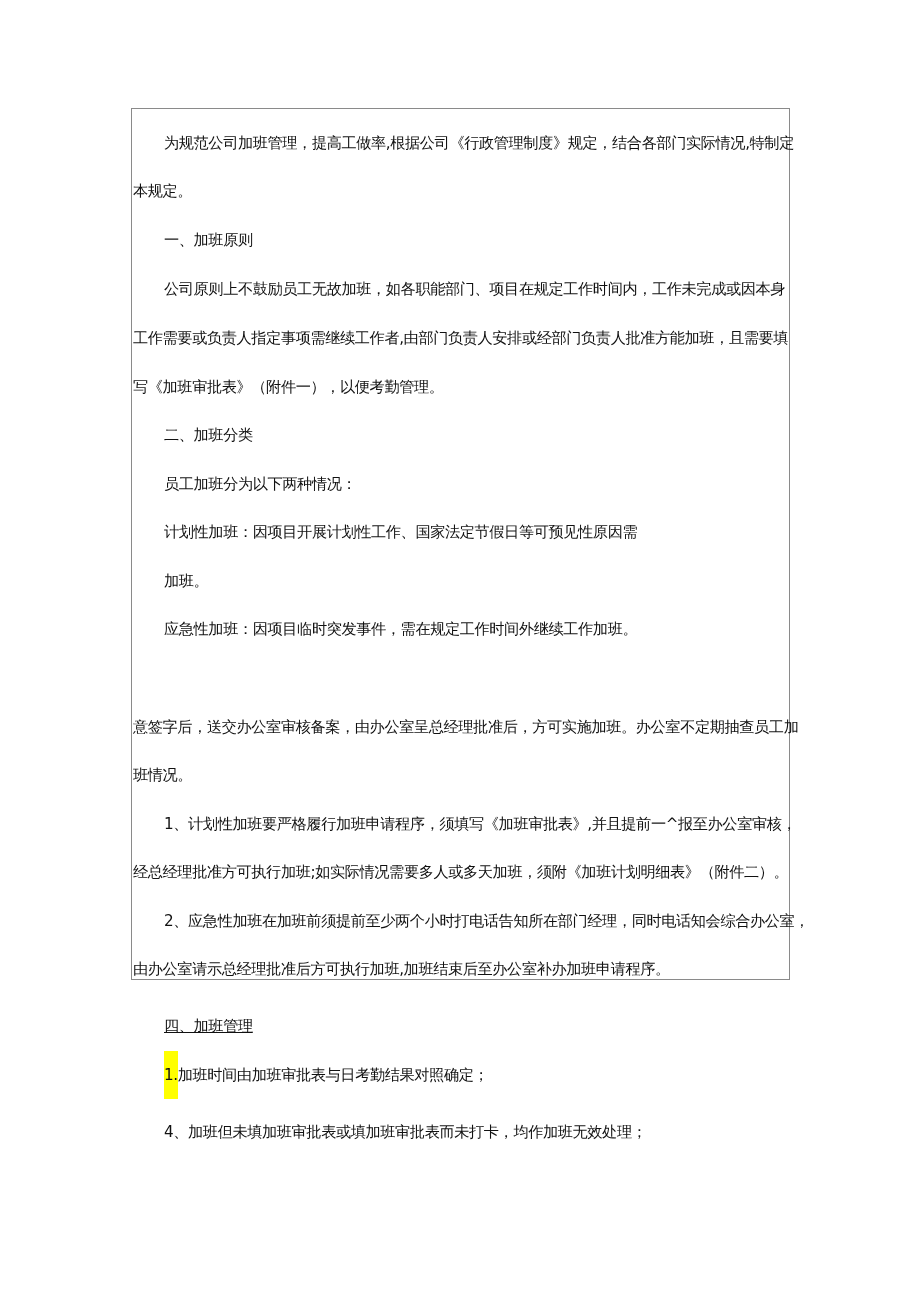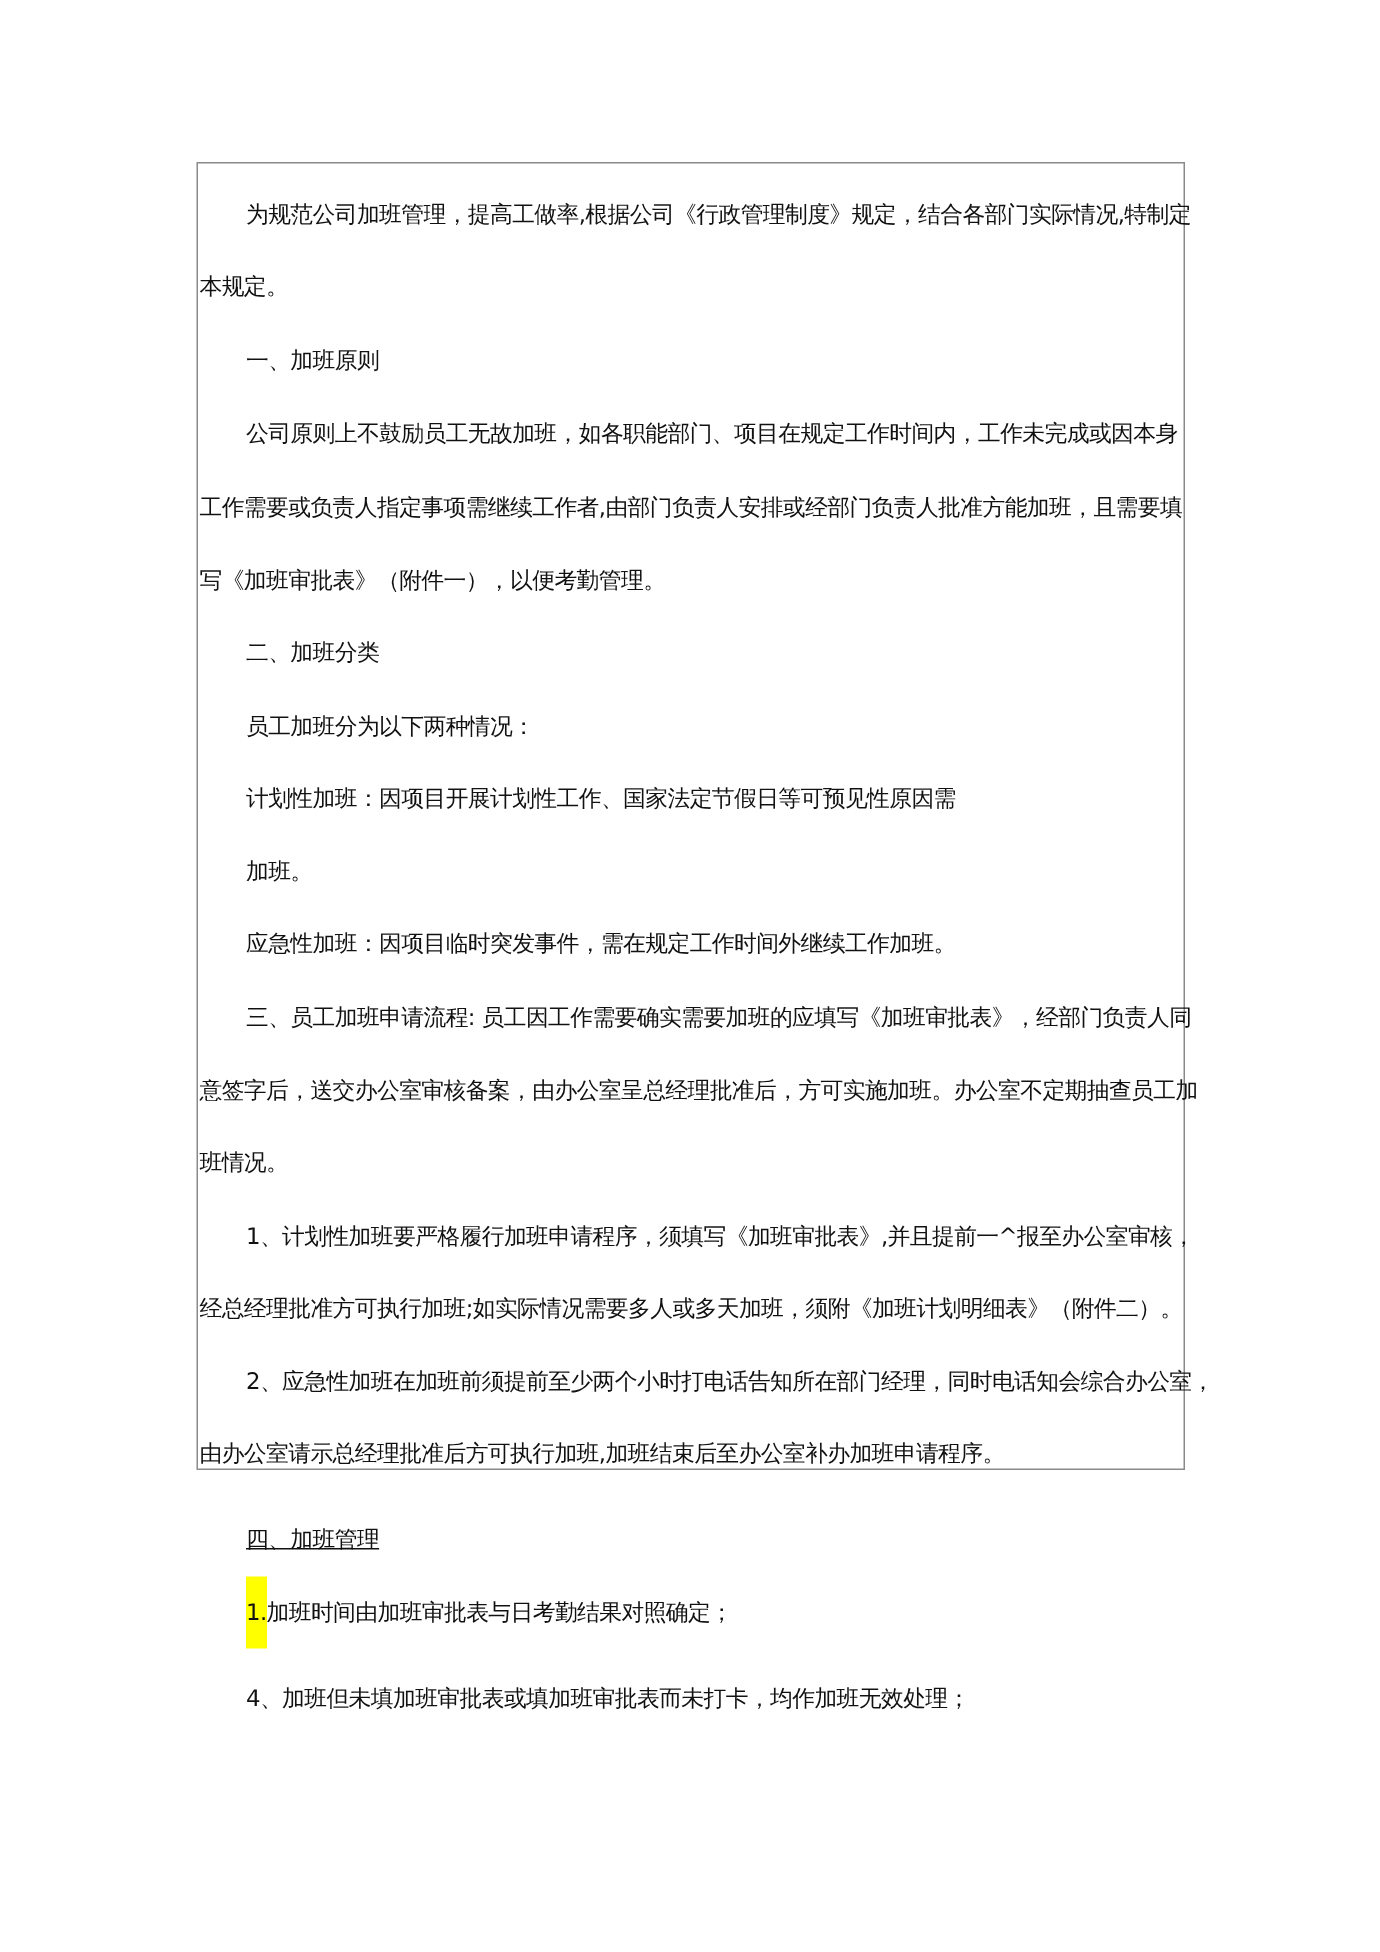--- a/index.html
+++ b/index.html
@@ -29,21 +29,20 @@
 
   <div class="line" style="left:164px; top:425px;">二、加班分类</div>
 
   <div class="line" style="left:164px; top:474px;">员工加班分为以下两种情况：</div>
 
   <div class="line" style="left:164px; top:522px;">计划性加班：因项目开展计划性工作、国家法定节假日等可预见性原因需</div>
   <div class="line" style="left:164px; top:571px;text-align:center;">加班。</div>
 
   <div class="line" style="left:164px; top:619px;">应急性加班：因项目临时突发事件，需在规定工作时间外继续工作加班。</div>
 
-  <div class="line" style="left:164px; top:668px;">三、员工加班申请流程: 员工因工作需要确实需要加班的应填写《加班审批表》，经部门负责人同</div>
   <div class="line" style="left:133px; top:717px;">意签字后，送交办公室审核备案，由办公室呈总经理批准后，方可实施加班。办公室不定期抽查员工加</div>
   <div class="line" style="left:133px; top:765px;">班情况。</div>
 
   <div class="line" style="left:164px; top:814px;text-align:center;">1、计划性加班要严格履行加班申请程序，须填写《加班审批表》,并且提前一^报至办公室审核，</div>
   <div class="line" style="left:133px; top:862px;">经总经理批准方可执行加班;如实际情况需要多人或多天加班，须附《加班计划明细表》（附件二）。</div>
 
   <div class="line" style="left:164px; top:911px;">2、应急性加班在加班前须提前至少两个小时打电话告知所在部门经理，同时电话知会综合办公室，</div>
   <div class="line" style="left:133px; top:959px;">由办公室请示总经理批准后方可执行加班,加班结束后至办公室补办加班申请程序。</div>
 
   <div class="line" style="left:164px; top:1016px;text-decoration:underline;">四、加班管理</div>

